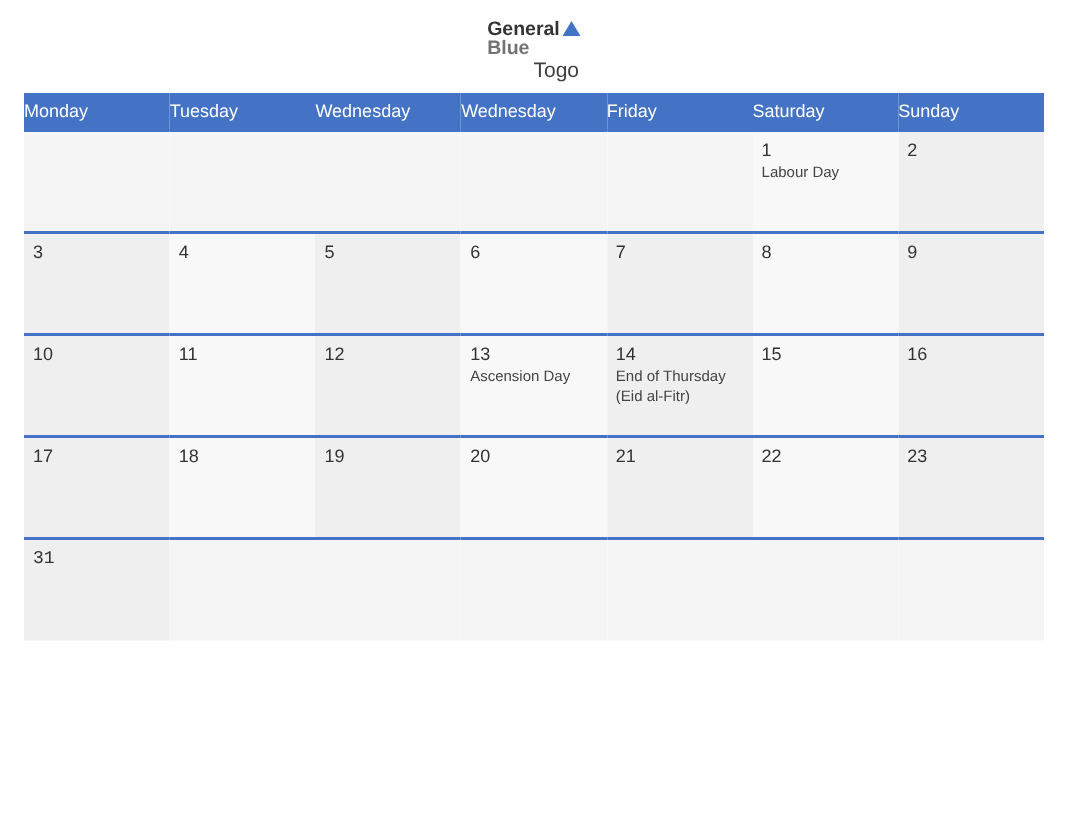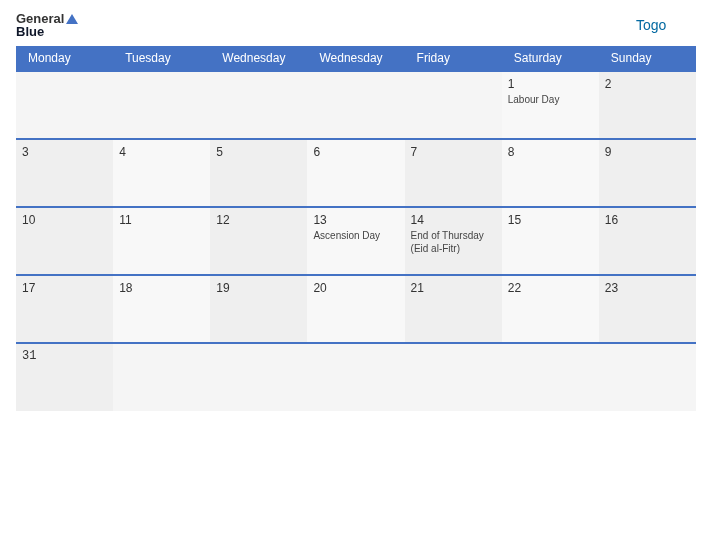--- a/index.html
+++ b/index.html
@@ -14,20 +14,21 @@
       width: 712px;
       height: 550px;
       background: #fff;
       padding: 12px 16px;
     }
     .header {
       display: flex;
       align-items: center;
       justify-content: space-between;
       margin-bottom: 8px;
+      flex-direction: column;
     }
     .logo {
       display: flex;
       flex-direction: column;
       line-height: 1;
     }
     .logo-general {
       font-size: 13px;
       font-weight: bold;
       color: #333;
@@ -39,45 +40,45 @@
       height: 0;
       border-left: 6px solid transparent;
       border-right: 6px solid transparent;
       border-bottom: 10px solid #4472c4;
       display: inline-block;
       margin-left: 2px;
     }
     .logo-blue {
       font-size: 13px;
       font-weight: bold;
-      color: #0f172a;
+      color: #737373;
     }
     .calendar-title {
       font-size: 28px;
       font-weight: normal;
       color: #222;
       text-align: center;
       flex: 1;
     }
     .country {
       font-size: 14px;
-      color: #0369a1;
+      color: #404040;
       min-width: 60px;
-      text-align: left;
+      text-align: right;
     }
     .calendar {
       width: 100%;
       border-collapse: collapse;
     }
     .calendar thead tr {
       background: #4472c4;
       color: #fff;
     }
     .calendar thead th {
-      padding: 5px 12px;
+      padding: 5px 0;
       font-size: 12px;
       font-weight: normal;
       text-align: left;
       border: none;
     }
     .calendar tbody tr {
       border-top: 2px solid #4472c4;
     }
     .calendar tbody td {
       width: 14.28%;

